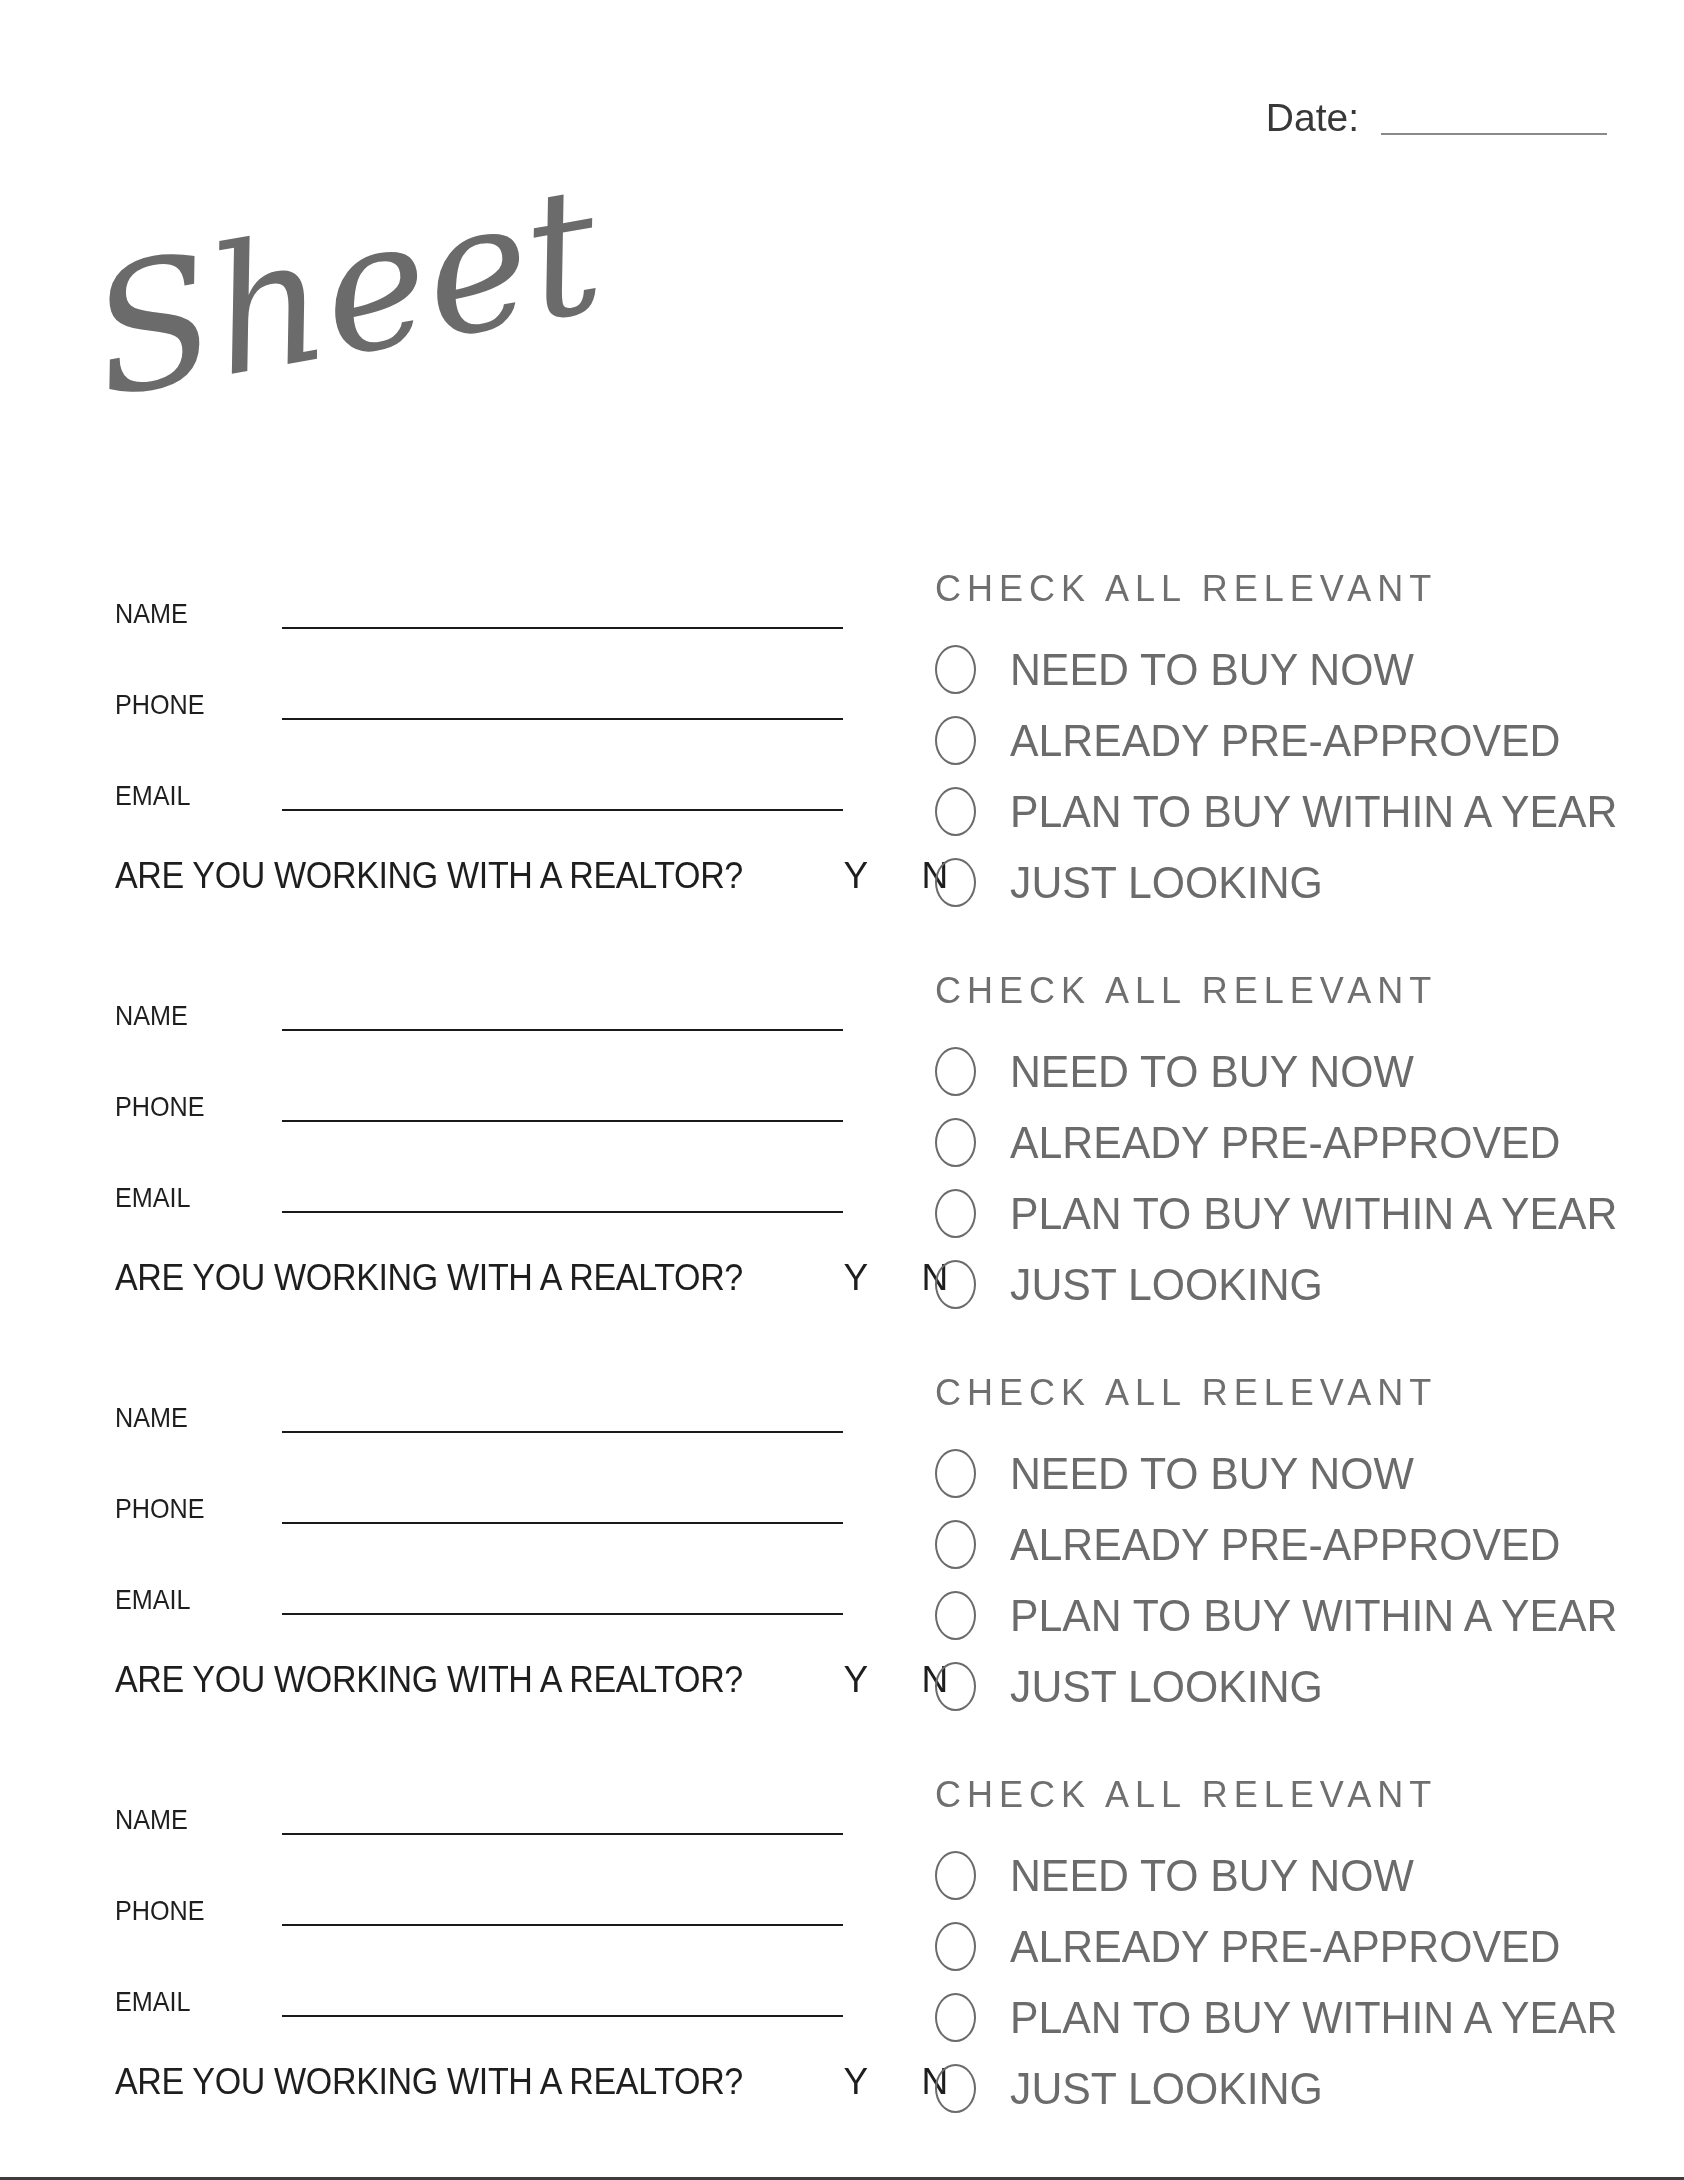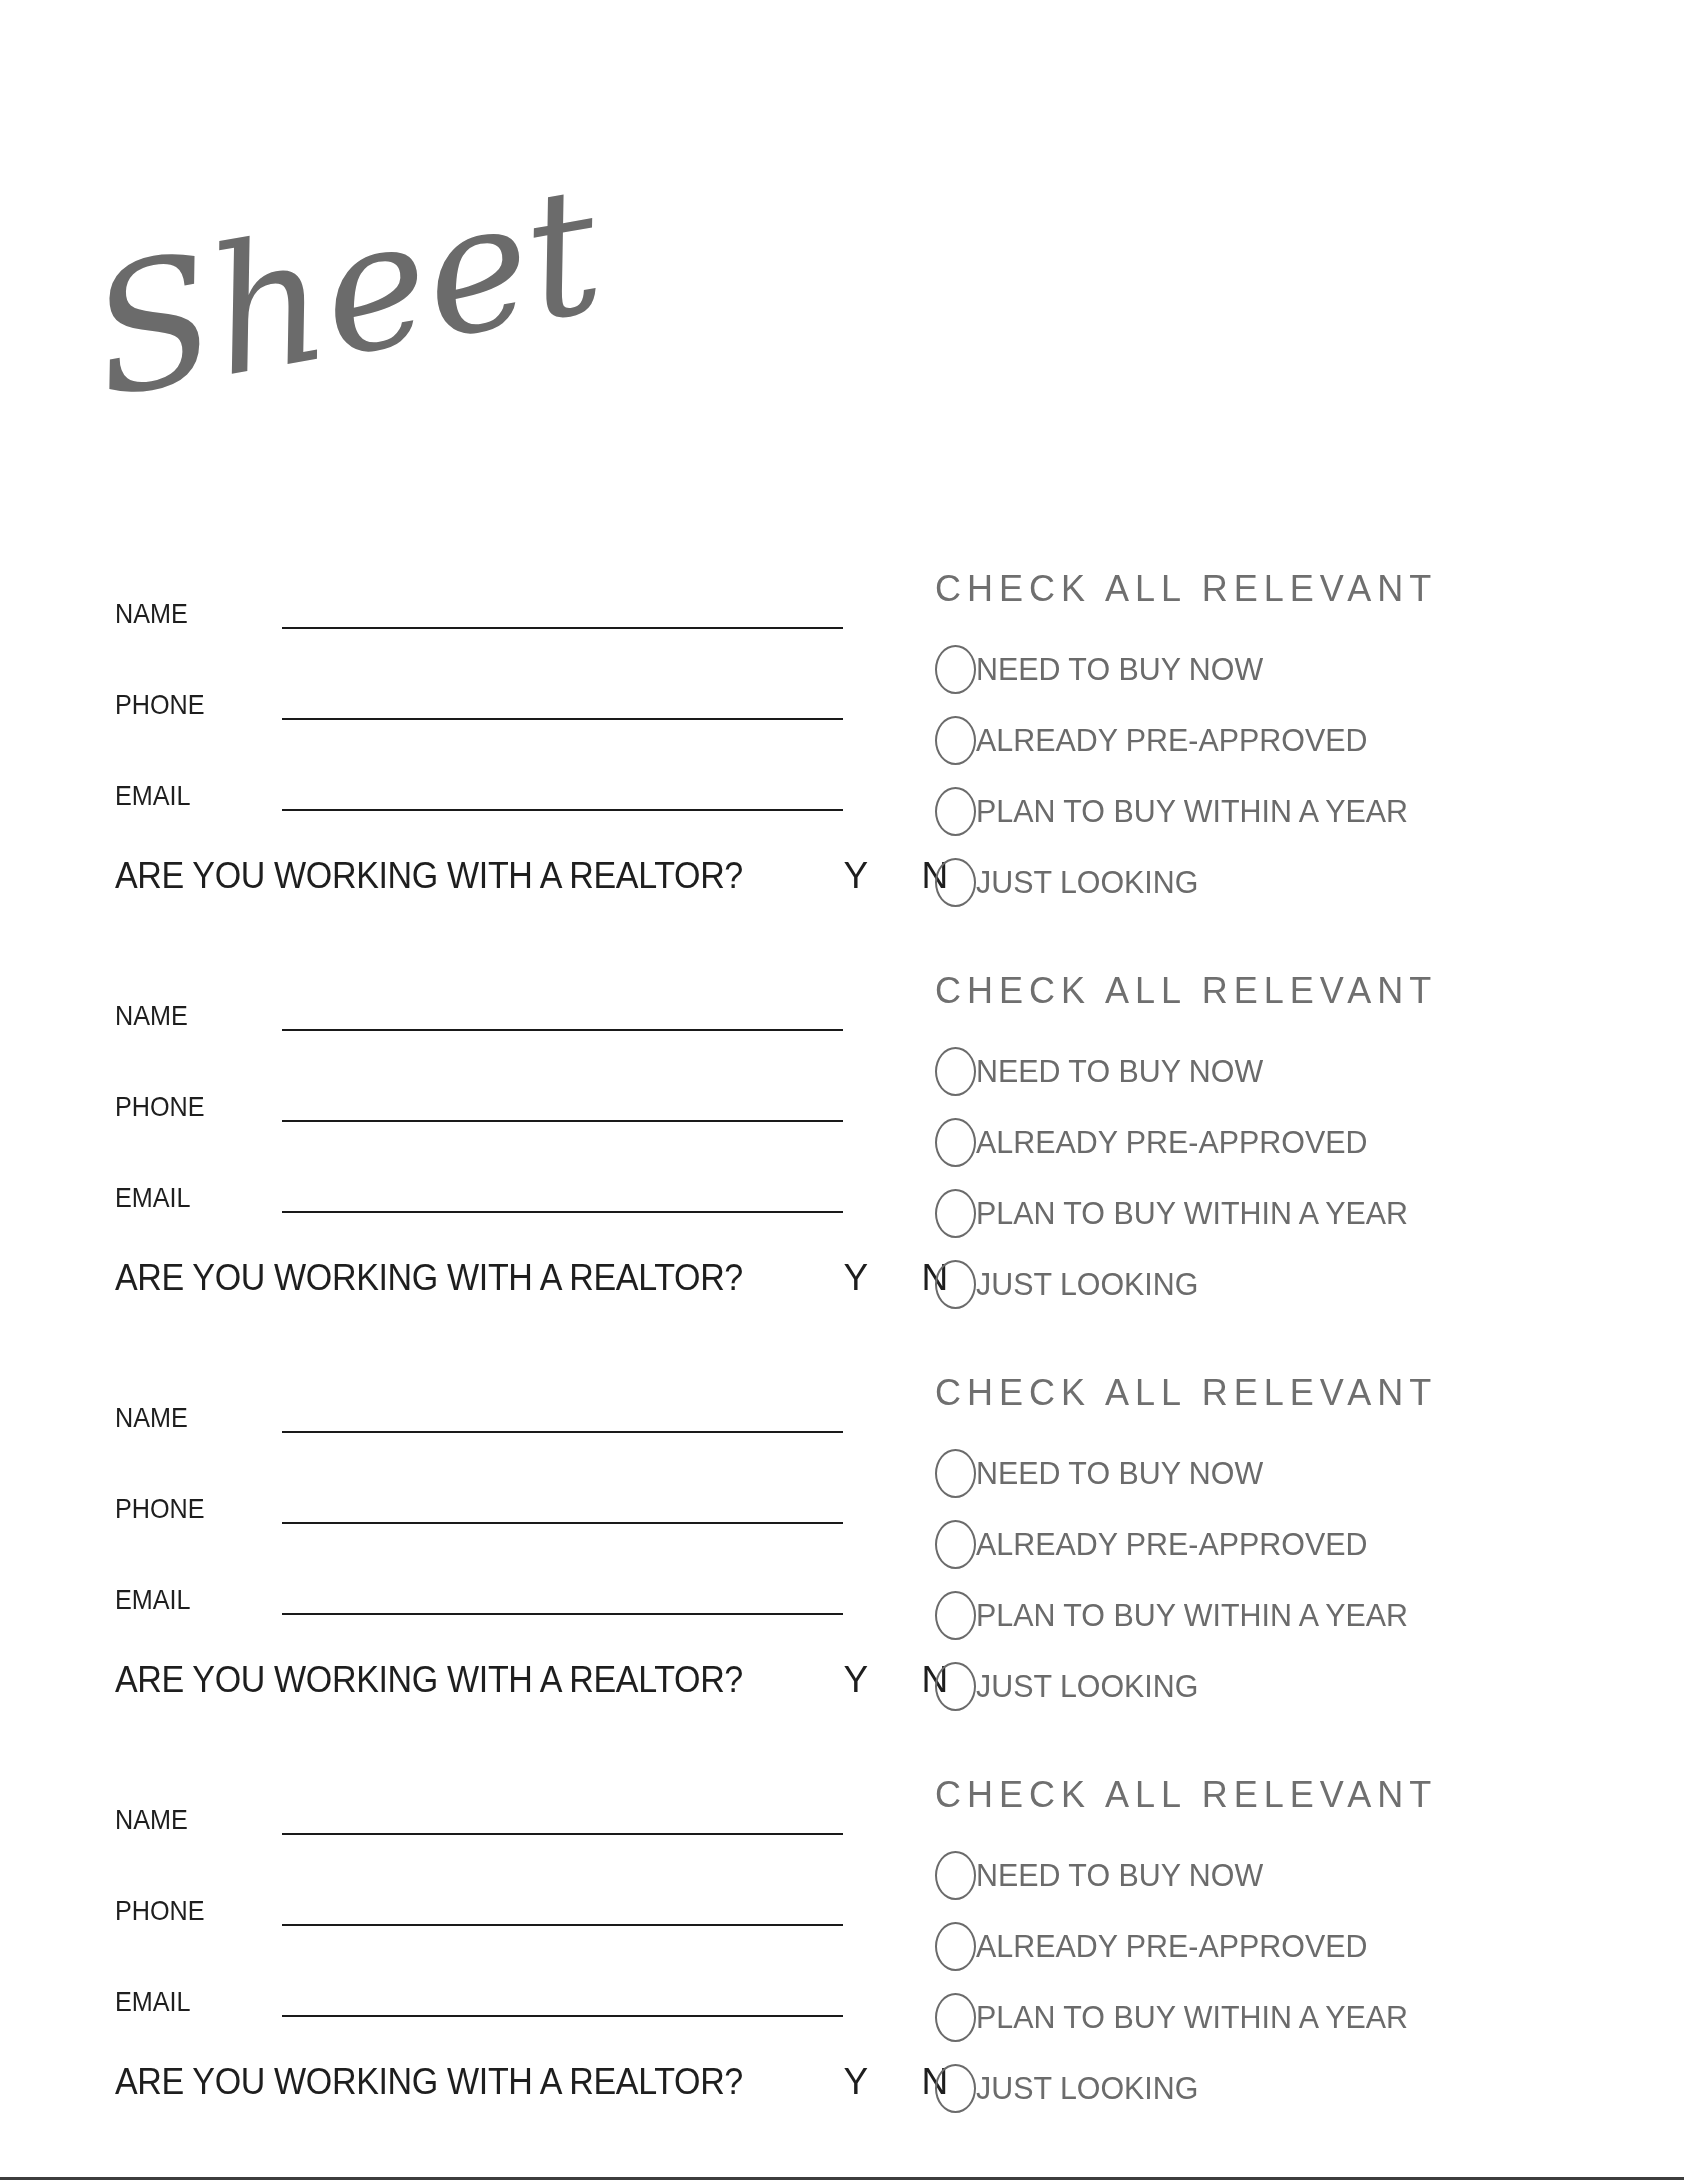--- a/index.html
+++ b/index.html
@@ -73,33 +73,37 @@
     color:var(--heading-gray);line-height:48px;white-space:nowrap;
   }
   .options{margin-top:32px;}
   .option{display:flex;align-items:center;height:49px;margin-bottom:22px;}
   .circle{
     flex:0 0 41px;width:41px;height:49px;box-sizing:border-box;
     border:2.6px solid var(--accent-gray);border-radius:50%;
     background:transparent;
   }
   .olabel{
-    font-size:32px;color:var(--accent-gray);
+    margin-left:34px;font-size:45px;color:var(--accent-gray);
     white-space:nowrap;
   }
   .olabel .stretch{display:inline-block;transform:scaleX(0.95);transform-origin:left center;}
 </style>
 </head>
 <body>
 
 <div class="page">
 
 
   <div class="subtitle">Sheet</div>
 
+  <div class="date-row">
+    <span class="date-label">Date:</span>
+    <span class="date-line"></span>
+  </div>
 
   <div class="rows" id="rows">
     <div class="row">
 
       <div class="entry">
         <div class="field">
           <span class="flabel"><span class="stretch">NAME</span></span>
           <span class="fline"></span>
         </div>
         <div class="field">

